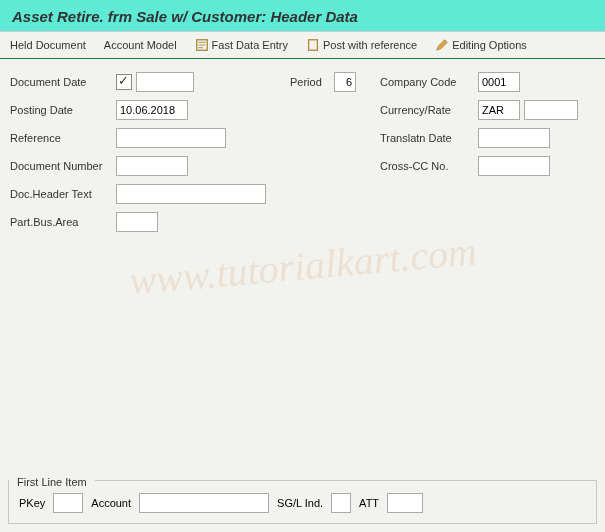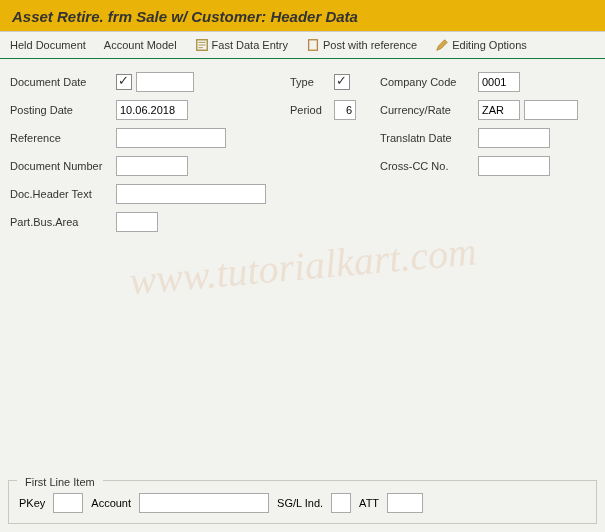--- a/index.html
+++ b/index.html
@@ -1,18 +1,18 @@
 <!DOCTYPE html>
 <html><head>
   <meta charset="utf-8">
   <style>
     * { box-sizing: border-box; margin: 0; padding: 0; font-family: Arial, sans-serif; }
     body { background: #f2f2ee; width: 605px; height: 532px; overflow: hidden; position: relative; }
     
-    .title-bar { background: #eab308; padding: 8px 12px 6px; border-bottom: 1px solid #ccc; }
+    .title-bar { background: #5eead4; padding: 8px 12px 6px; border-bottom: 1px solid #ccc; }
     .title-bar h1 { font-size: 15px; font-weight: bold; font-style: italic; color: #333; }
     
     .toolbar { background: #f2f2ee; padding: 6px 10px; display: flex; gap: 18px; align-items: center; border-bottom: 1px solid #15803d; }
     .toolbar-item { font-size: 11px; color: #333; cursor: pointer; display: flex; align-items: center; gap: 3px; }
     
     .icon-sm { width: 14px; height: 14px; display: inline-block; }
     
     .content { padding: 12px 10px; display: flex; gap: 24px; font-size: 11px; color: #333; }
     .col { display: flex; flex-direction: column; gap: 6px; }
     .field-row { display: flex; align-items: center; gap: 4px; height: 22px; }
@@ -20,21 +20,21 @@
     .field-label-sm { width: 40px; font-size: 11px; }
     .field-input { height: 20px; border: 1px solid #aaa; background: #fff; font-size: 11px; padding: 1px 3px; font-family: Arial, sans-serif; }
     .field-input.sm { width: 42px; }
     .field-input.w72 { width: 72px; }
     .field-input.w110 { width: 110px; }
     .field-input.w150 { width: 150px; }
     .checkbox-icon { width: 16px; height: 16px; border: 1px solid #888; background: #fff; position: relative; display: inline-block; }
     .checkbox-icon.checked::after { content: "✓"; position: absolute; top: -2px; left: 1px; font-size: 13px; color: #333; }
     
     .bottom-panel { position: absolute; bottom: 8px; left: 8px; right: 8px; border: 1px solid #c8c8c0; background: #f2f2ee; padding: 0; }
-    .bottom-title { font-size: 11px; color: #333; padding: 4px 8px 2px; position: relative; top: -9px; left: 8px; background: #f2f2ee; display: inline-block; }
+    .bottom-title { font-size: 11px; color: #333; padding: 4px 8px 2px; position: relative; top: -9px; left: 0; background: #f2f2ee; display: inline-block; }
     .bottom-row { padding: 0 10px 10px; display: flex; align-items: center; gap: 8px; font-size: 11px; }
     .bottom-row .bl { font-size: 11px; }
     
     .watermark { position: absolute; top: 50%; left: 50%; transform: translate(-50%, -50%) rotate(-5deg); font-size: 40px; color: rgba(200,120,60,0.15); font-family: serif; font-style: italic; pointer-events: none; white-space: nowrap; }
   </style>
 </head>
 <body>
 
 <div class="title-bar">
   <h1>Asset Retire. frm Sale w/ Customer: Header Data</h1>
@@ -88,24 +88,20 @@
       <input class="field-input w150" value="" style="">
     </div>
     <div class="field-row">
       <span class="field-label">Part.Bus.Area</span>
       <input class="field-input sm" value="" style="">
     </div>
   </div>
 
   <div class="col">
     <div class="field-row">
-      <span class="field-label-sm">Type</span>
-      <span class="checkbox-icon checked"></span>
-    </div>
-    <div class="field-row">
       <span class="field-label-sm">Period</span>
       <input class="field-input" style="width: 22px; text-align: right;" value="6">
     </div>
   </div>
 
   <div class="col">
     <div class="field-row">
       <span class="field-label" style="width:94px">Company Code</span>
       <input class="field-input sm" value="0001" style="">
     </div>

